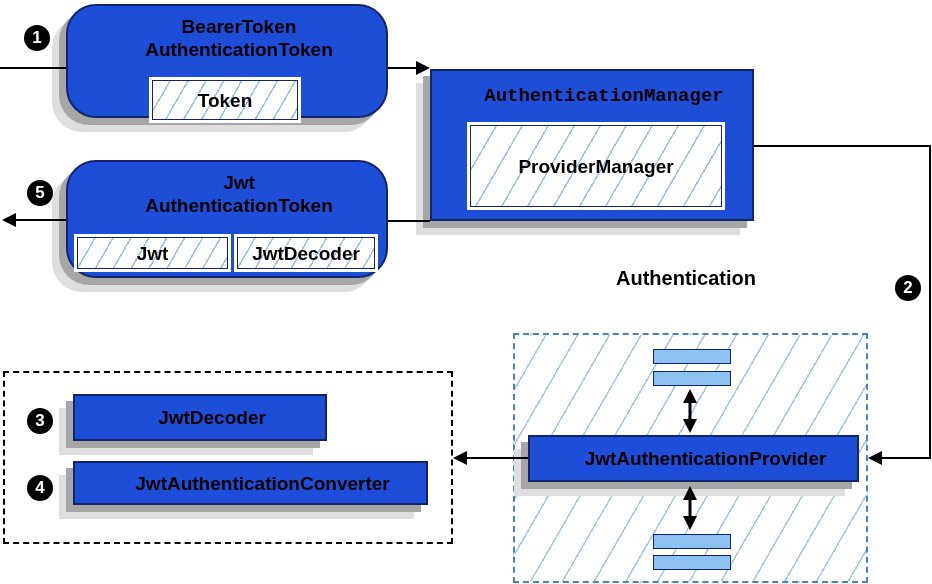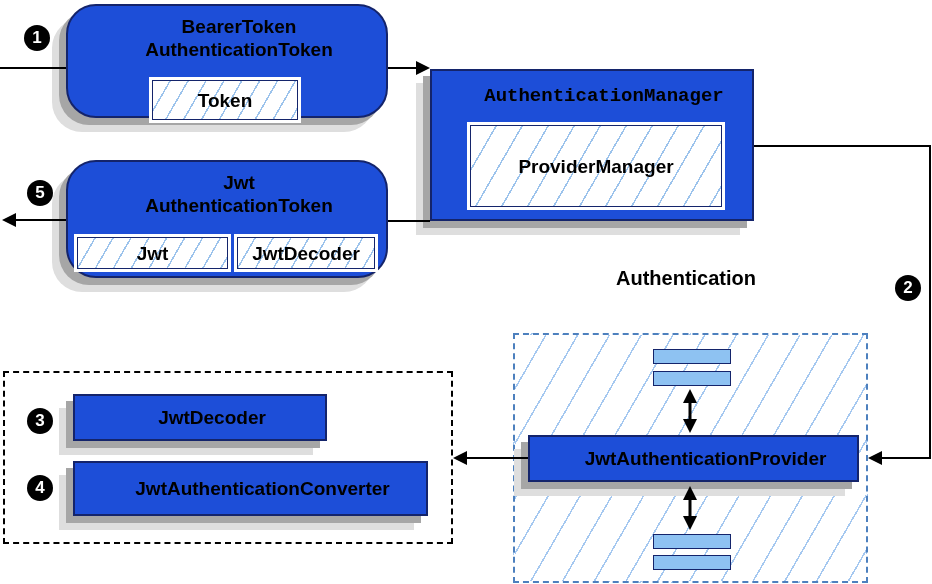--- a/index.html
+++ b/index.html
@@ -97,21 +97,21 @@
 
 <div class="abs mini lvl3" style="left:653px;top:534px;width:78px;height:15px;"></div>
 <div class="abs mini lvl3" style="left:653px;top:555px;width:78px;height:15px;"></div>
 
 <div class="abs black-dashed lvl2" style="left:3px;top:371px;width:450px;height:173px;"></div>
 
 <div class="abs bluebox shadow center-flex t19 lvl3" style="left:73px;top:394px;width:254px;height:47px;">
   <span>JwtDecoder</span>
 </div>
 
-<div class="abs bluebox shadow center-flex t19 lvl3" style="left:73px;top:461px;width:355px;height:55px;">
+<div class="abs bluebox shadow center-flex t19 lvl3" style="left:73px;top:461px;width:355px;height:44px;">
   <span>JwtAuthenticationConverter</span>
 </div>
 
 <div class="abs badge lvl4" style="left:24px;top:25px;">1</div>
 <div class="abs badge lvl4" style="left:895px;top:275px;">2</div>
 <div class="abs badge lvl4" style="left:27px;top:408px;">3</div>
 <div class="abs badge lvl4" style="left:27px;top:475px;">4</div>
 <div class="abs badge lvl4" style="left:27px;top:180px;">5</div>
 
 <svg class="overlay" width="932" height="584" viewBox="0 0 932 584">

